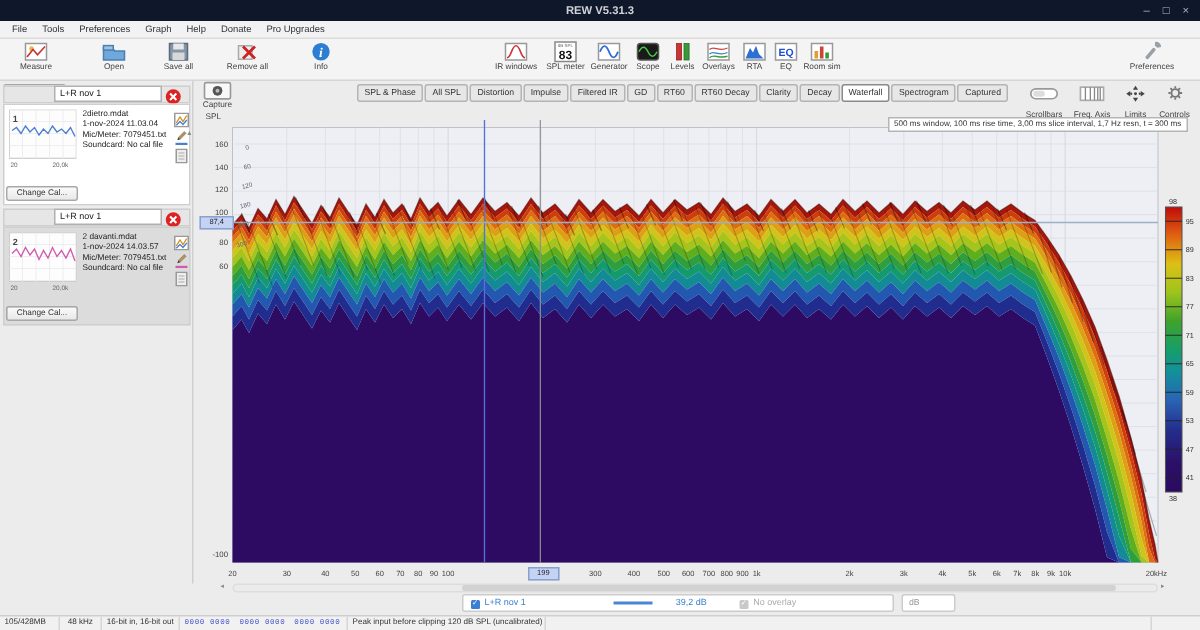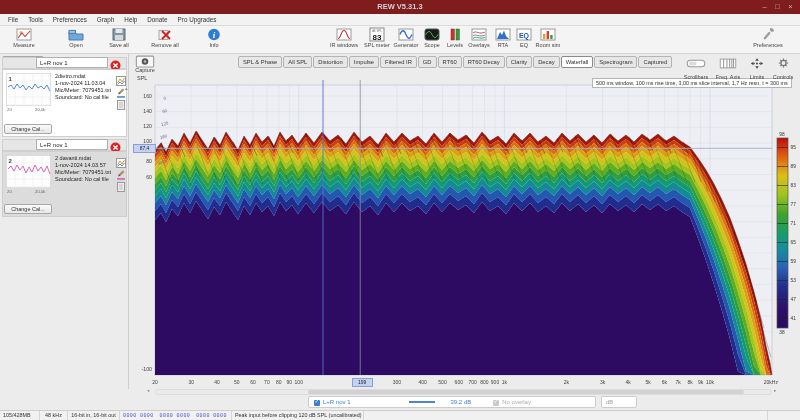--- a/index.html
+++ b/index.html
@@ -1,18 +1,18 @@
 <!DOCTYPE html>
 <html><head>
 <meta charset="utf-8">
 <style>
   html,body{margin:0;padding:0;width:800px;height:420px;overflow:hidden;background:#ececec;
     font-family:"Liberation Sans",sans-serif;}
   .abs{position:absolute;}
-  #titlebar{left:0;top:0;width:800px;height:14px;background:#7f1d1d;z-index:6;}
+  #titlebar{left:0;top:0;width:800px;height:14px;background:#0f172a;z-index:6;}
   #title{position:absolute;width:100%;text-align:center;color:#cfd2d6;font-size:7.5px;line-height:14px;font-weight:bold;}
   .winbtn{position:absolute;top:0;width:13px;height:14px;color:#b7babe;font-size:7.5px;line-height:13px;text-align:center;}
   #menubar{left:0;top:14px;width:800px;height:12px;background:#f2f2f2;border-bottom:1px solid #dcdcdc;z-index:6;
     display:flex;align-items:center;padding-left:3px;box-sizing:border-box;}
   .menu-item{font-size:6.3px;color:#333;padding:0 5px;}
   #toolbar{left:0;top:26px;width:800px;height:27px;background:#f4f4f4;border-bottom:1px solid #d6d6d6;z-index:6;}
   .tbtn{position:absolute;top:1px;width:36px;text-align:center;}
   .tbtn .ticon{width:16px;height:15px;margin:0 auto;}
   .tbtn .lab{font-size:5.5px;color:#444;margin-top:0;white-space:nowrap;}
   .tbtn svg{width:16px;height:15px;}

